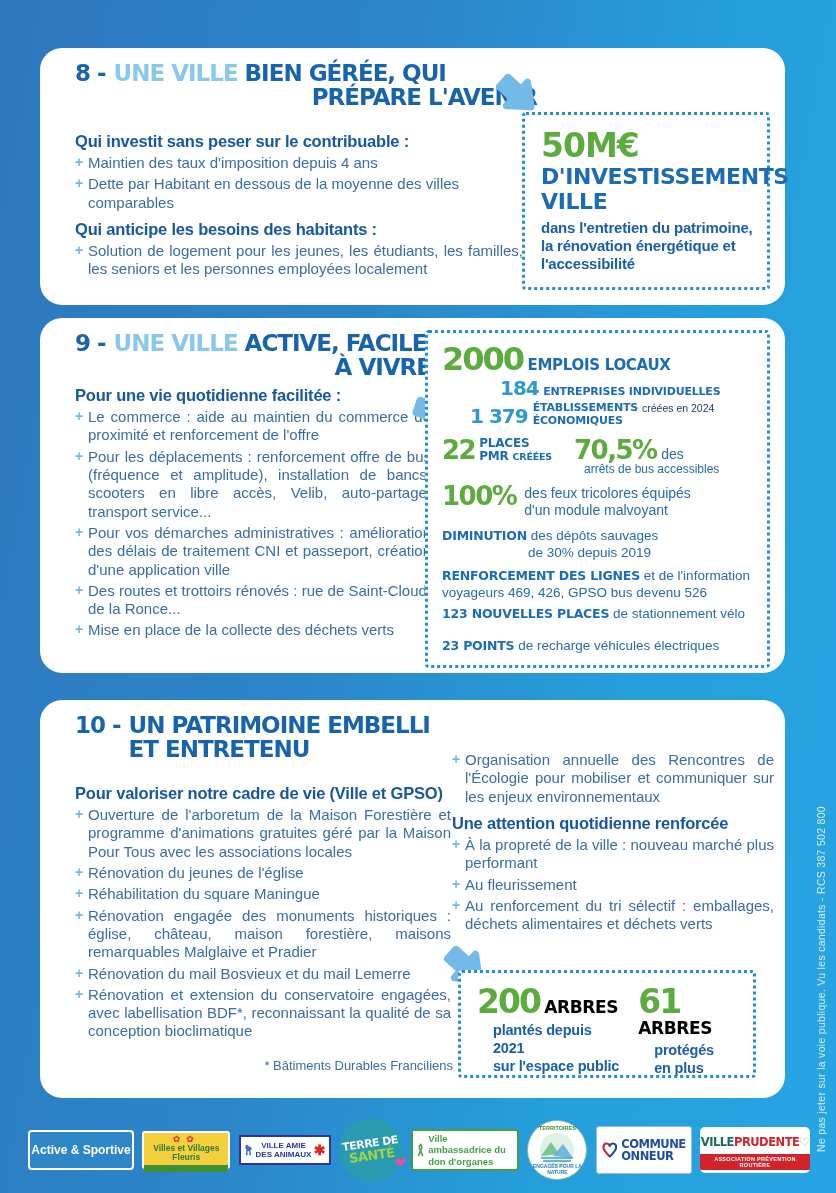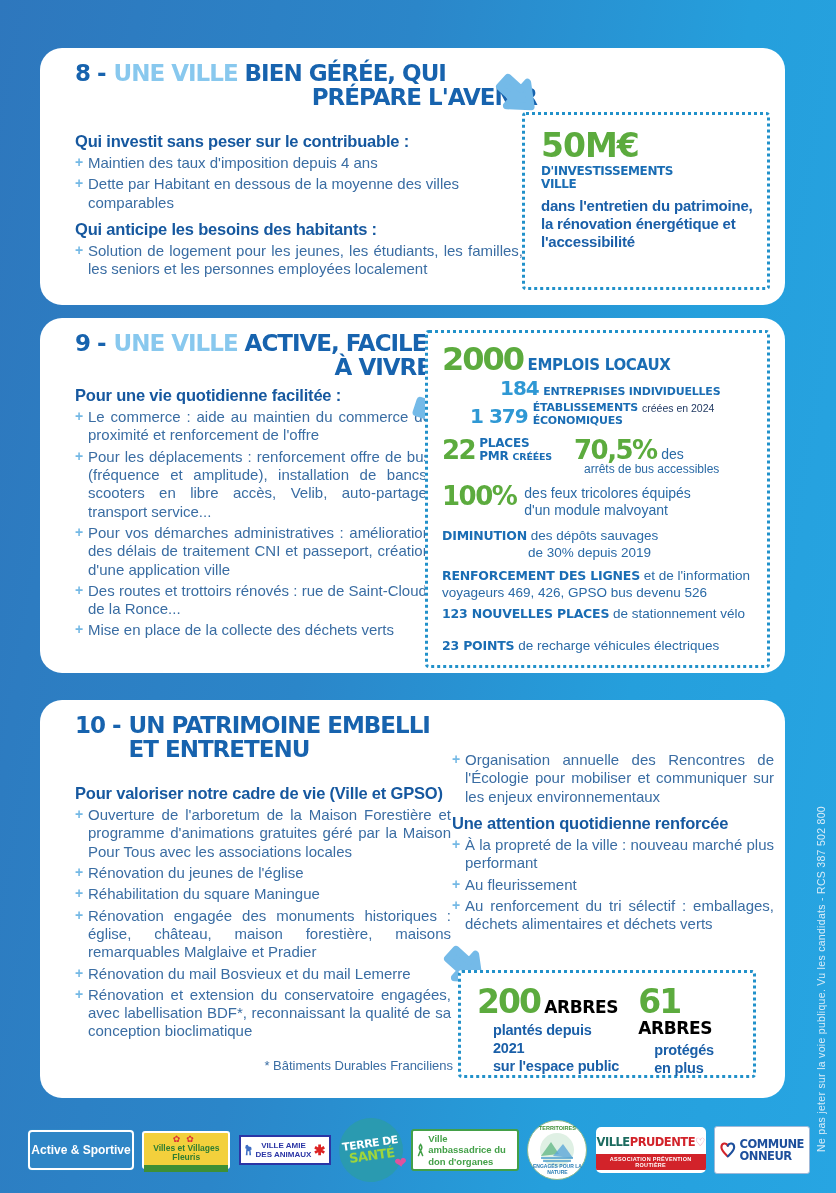--- a/index.html
+++ b/index.html
@@ -32,21 +32,21 @@
   .bullet{position:relative;padding-left:13px;margin:3px 0;}
   .bullet.just{text-align:justify;}
   .bullet .mk{position:absolute;left:0;top:0;color:#74b9e5;font-weight:bold;font-size:14px;}
 
   
   .dotbox{position:absolute;border:3px dotted #2191ca;border-radius:4px;background:#fff;}
   #box50{left:482px;top:64px;width:248px;height:178px;padding:14px 12px 0 16px;box-sizing:border-box;}
   .big-green{font-family:"DejaVu Sans",sans-serif;font-weight:bold;color:#5cab3e;letter-spacing:-1px;}
   #box50 .big-green{font-size:33px;line-height:1;}
   .stat-lbl{font-family:"DejaVu Sans",sans-serif;font-weight:bold;color:#1a6db4;letter-spacing:-0.4px;}
-  #box50 .stat-lbl{font-size:12px;line-height:1.12;margin-top:3px;}
+  #box50 .stat-lbl{font-size:22px;line-height:1.12;margin-top:3px;}
   .stat-desc{color:#1a5fa8;font-weight:bold;font-size:15px;line-height:1.2;margin-top:5px;letter-spacing:-0.2px;}
 
   #box9{left:385px;top:12px;width:345px;height:338px;padding:8px 10px 0 14px;box-sizing:border-box;overflow:hidden;}
   #box9 .r{white-space:nowrap;}
   .n-xl{font-family:"DejaVu Sans",sans-serif;font-weight:bold;color:#5cab3e;font-size:32px;letter-spacing:-2px;line-height:1;}
   .n-md{font-family:"DejaVu Sans",sans-serif;font-weight:bold;color:#2f98d4;font-size:20px;letter-spacing:-1px;line-height:1;}
   .n-lg{font-family:"DejaVu Sans",sans-serif;font-weight:bold;color:#5cab3e;font-size:26px;letter-spacing:-1.5px;line-height:1;}
   .lb-lg{font-family:"DejaVu Sans",sans-serif;font-weight:bold;color:#1a6db4;font-size:15px;letter-spacing:-0.3px;}
   .lb-sm{font-family:"DejaVu Sans",sans-serif;font-weight:bold;color:#1a6db4;font-size:11px;letter-spacing:-0.2px;}
   .note-sm{font-size:10.5px;color:#223a63;font-weight:normal;}
@@ -310,29 +310,29 @@
   <div class="logo" id="lg6">
     <span class="t-top">TERRITOIRES</span>
     <svg width="36" height="36" viewBox="0 0 36 36">
       <circle cx="18" cy="18" r="17" fill="#dff0e4"></circle>
       <path d="M2 24 L12 10 L20 22 Z" fill="#7ec49a"></path>
       <path d="M14 24 L24 12 L34 26 Z" fill="#5da7d8" opacity="0.8"></path>
       <path d="M2 26 H34 M4 29 H32" stroke="#4d9fd0" stroke-width="1.5" fill="none"></path>
     </svg>
     <span class="t-bot">ENGAGÉS POUR LA NATURE</span>
   </div>
-  <div class="logo" id="lg8">
-    <div class="main">
-      <span class="v">VILLE</span><span class="p">PRUDENTE</span><span class="h">♡</span>
-    </div>
-    <div class="strip">ASSOCIATION PRÉVENTION ROUTIÈRE</div>
-  </div>
   <div class="logo" id="lg7">
     <svg width="22" height="24" viewBox="0 0 22 24">
       <path d="M11 6 C9 1 2 2 2 8 C2 13 7 17 11 21" fill="none" stroke="#d2232a" stroke-width="3" stroke-linecap="round"></path>
       <path d="M11 6 C13 1 20 2 20 8 C20 13 15 17 11 21" fill="none" stroke="#1d4f9c" stroke-width="3" stroke-linecap="round"></path>
     </svg>
     <span class="tt">
       <span>COMMUNE</span><br>
       <span>ONNEUR</span>
     </span>
   </div>
+  <div class="logo" id="lg8">
+    <div class="main">
+      <span class="v">VILLE</span><span class="p">PRUDENTE</span><span class="h">♡</span>
+    </div>
+    <div class="strip">ASSOCIATION PRÉVENTION ROUTIÈRE</div>
+  </div>
 </div>
 
 </body></html>

